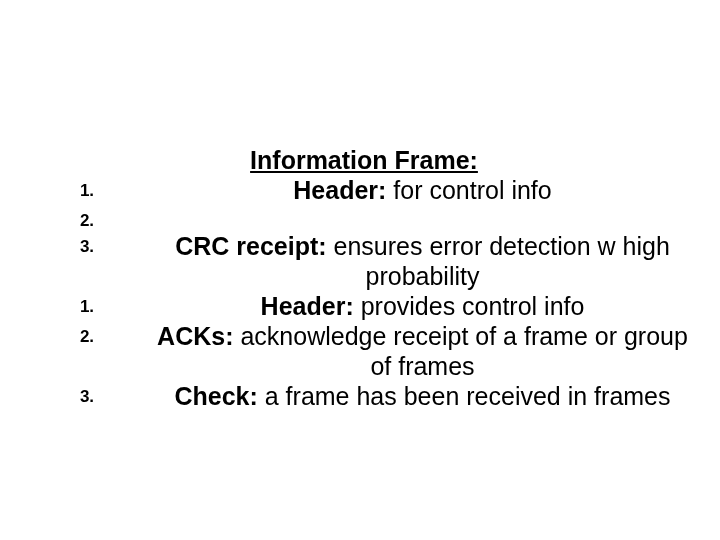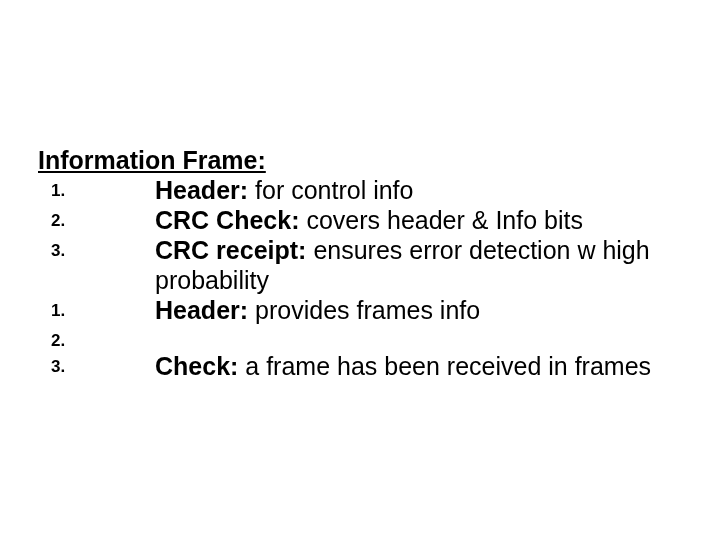--- a/index.html
+++ b/index.html
@@ -11,20 +11,21 @@
       font-family: Arial, Helvetica, sans-serif;
       color: #000000;
       position: relative;
       overflow: hidden;
     }
     .content {
       position: absolute;
       top: 145px;
       left: 38px;
       right: 30px;
+      text-align: center;
     }
     .section-heading {
       font-size: 25px;
       font-weight: bold;
       text-decoration: underline;
       line-height: 1.2;
       margin: 0;
     }
     ol {
       margin: 0;
@@ -57,33 +58,33 @@
 
 <div class="content">
   <div class="section-heading">Information Frame:</div>
   <ol>
     <li>
       <span class="num">1.</span>
       <span class="item-text"><span class="term">Header: </span><span>for  control info</span></span>
     </li>
     <li>
       <span class="num">2.</span>
-      <span class="item-text"><span class="term">CRC Check: </span><span>covers header &amp; Info bits</span></span>
     </li>
     <li>
       <span class="num">3.</span>
       <span class="item-text"><span class="term">CRC receipt: </span><span>ensures error detection w high probability</span></span>
     </li>
   </ol>
   <ol>
     <li>
       <span class="num">1.</span>
-      <span class="item-text"><span class="term">Header: </span><span>provides frames info</span></span>
+      <span class="item-text"><span class="term">Header: </span><span>provides control info</span></span>
     </li>
     <li>
       <span class="num">2.</span>
+      <span class="item-text"><span class="term">ACKs: </span><span>acknowledge receipt of a frame or group of frames</span></span>
     </li>
     <li>
       <span class="num">3.</span>
       <span class="item-text"><span class="term">Check: </span><span>a frame has been received in frames</span></span>
     </li>
   </ol>
 </div>
 
 </body></html>

